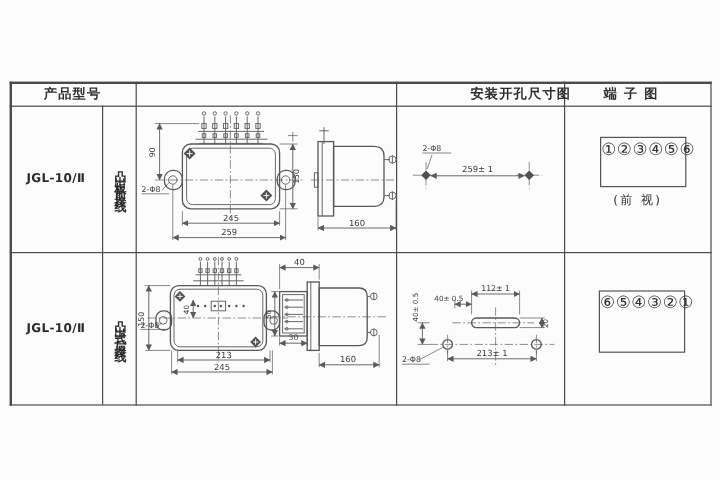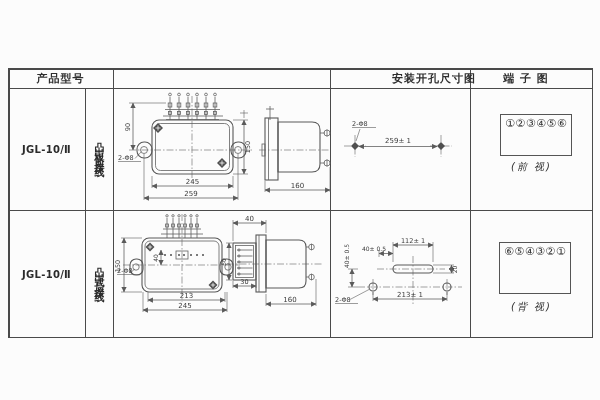--- a/index.html
+++ b/index.html
@@ -5,23 +5,23 @@
   html,body{margin:0;padding:0;background:#fbfbfb;}
   .scr{position:relative;width:600px;height:400px;background:#fcfcfc;
        font-family:"DejaVu Sans","Liberation Sans",sans-serif;overflow:hidden;}
   .ln{position:absolute;background:#4a4a4a;}
   .cellc{position:absolute;display:flex;align-items:center;justify-content:center;text-align:right;}
   .hdr{font-size:11px;font-weight:600;color:#2e2e2e;letter-spacing:1px;}
   .model{font-size:10px;font-weight:600;color:#2a2a2a;letter-spacing:.3px;}
   .wiring{writing-mode:vertical-rl;text-orientation:upright;font-size:10px;font-weight:600;
           color:#2a2a2a;letter-spacing:5px;}
   .tbox{position:absolute;border:1.2px solid #555;}
-  .tnum{text-align:center;font-size:11px;letter-spacing:.5px;color:#333;padding-top:2px;
+  .tnum{text-align:center;font-size:14px;letter-spacing:.5px;color:#333;padding-top:2px;
         white-space:nowrap;}
-  .cap{position:absolute;text-align:center;font-size:10px;color:#2e2e2e;letter-spacing:2px;font-style:italic;}
+  .cap{position:absolute;text-align:center;font-size:10px;color:#2e2e2e;letter-spacing:2px;}
   svg{position:absolute;overflow:visible;}
   .sol{stroke:#585858;stroke-width:1.1;fill:none;stroke-linecap:round;}
   .thin{stroke:#616161;stroke-width:.8;fill:none;}
   .cl{stroke:#7a7a7a;stroke-width:.7;stroke-dasharray:7 2 1.5 2;fill:none;}
   .dim{stroke:#5a5a5a;stroke-width:.75;fill:none;}
   .ext{stroke:#5a5a5a;stroke-width:.6;fill:none;}
   .dia{fill:#4f4f4f;stroke:none;}
   .wcr{stroke:#fbfbfb;stroke-width:.8;}
   svg text{fill:#3a3a3a;font-size:7px;font-family:"DejaVu Sans","Liberation Sans",sans-serif;}
   svg text.lbl{font-size:6.5px;}
@@ -387,15 +387,14 @@
 
       <text class="lbl" x="3" y="90">2-Φ8</text>
       <line class="ext" x1="3" y1="91.5" x2="26" y2="91.5"></line>
       <line class="ext" x1="17" y1="88" x2="37" y2="77.5"></line>
     </g>
   </svg>
 
   <div class="tbox" style="left:499px;top:242px;width:70px;height:50px;">
     <div class="tnum">⑥⑤④③②①</div>
   </div>
-  <div class="cap" style="left:470px;top:300px;width:123px;">(背 视)</div>
 
 </div>
 
 </body></html>

